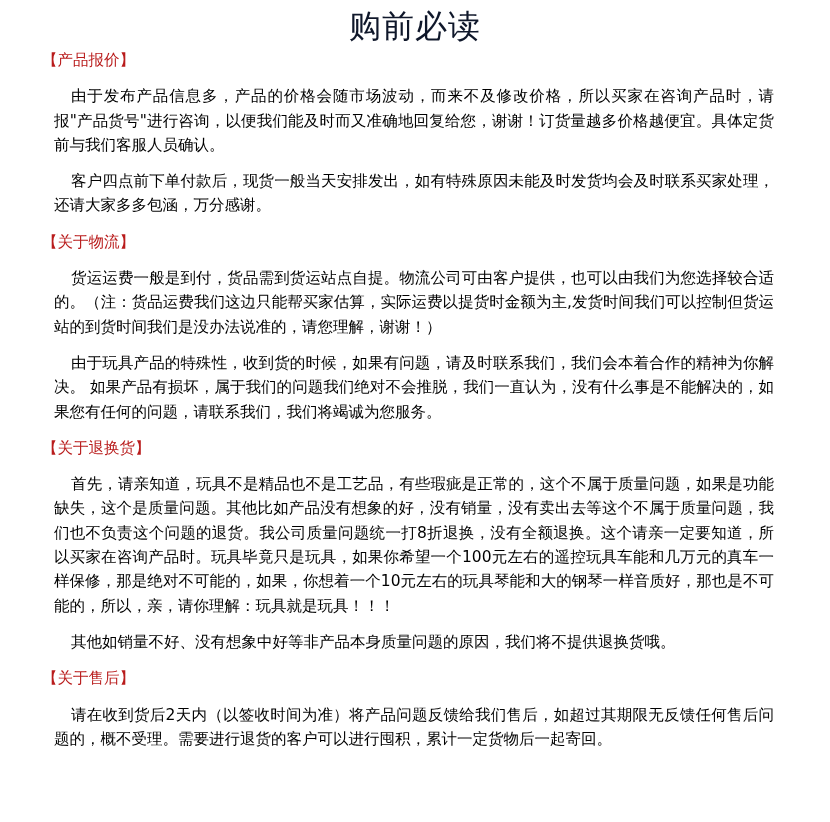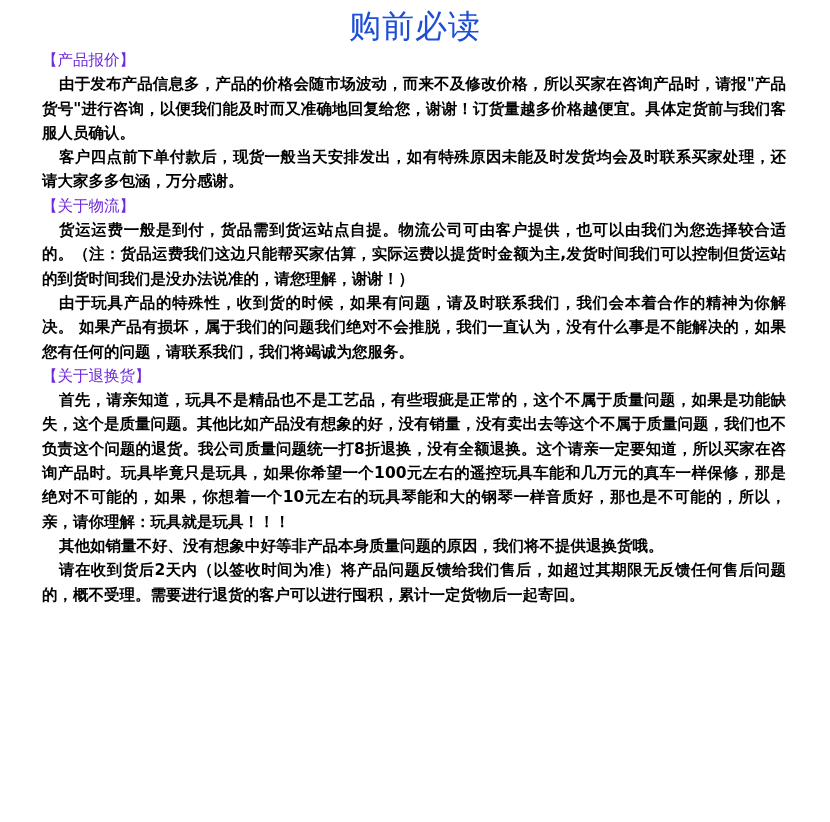--- a/index.html
+++ b/index.html
@@ -13,49 +13,48 @@
       overflow: hidden;
       position: relative;
       font-family: "DejaVu Sans", "Liberation Sans", sans-serif;
     }
     .title {
       position: absolute;
       top: 4px;
       left: 0;
       width: 830px;
       text-align: center;
-      color: #1d4ed8;
+      color: #0f172a;
       font-family: "DejaVu Sans", sans-serif;
       font-size: 32px;
       line-height: 44px;
       font-weight: normal;
       letter-spacing: 1px;
     }
     .content {
       position: absolute;
       top: 48px;
       left: 42px;
       width: 744px;
       font-size: 15.5px;
       line-height: 24.3px;
       color: #000000;
     }
     .section-heading {
-      color: #6d28d9;
+      color: #b91c1c;
       font-size: 15.5px;
       line-height: 24.3px;
       margin: 0;
       font-weight: normal;
       white-space: nowrap;
     }
     .para {
-      margin: 0;
+      margin: 12px;
       text-align: justify;
       word-break: break-all;
-      font-weight: bold;
     }
     .indent-2 { text-indent: 17px; }
     .indent-1 { text-indent: 4px; }
   </style>
 </head>
 <body>
 
 <div class="title">购前必读</div>
 
 <div class="content">
@@ -78,16 +77,17 @@
     <p class="para indent-2">由于玩具产品的特殊性，收到货的时候，如果有问题，请及时联系我们，我们会本着合作的精神为你解决。 如果产品有损坏，属于我们的问题我们绝对不会推脱，我们一直认为，没有什么事是不能解决的，如果您有任何的问题，请联系我们，我们将竭诚为您服务。</p>
   </section>
 
   <section>
     <h2 class="section-heading">【关于退换货】</h2>
     <p class="para indent-2">首先，请亲知道，玩具不是精品也不是工艺品，有些瑕疵是正常的，这个不属于质量问题，如果是功能缺失，这个是质量问题。其他比如产品没有想象的好，没有销量，没有卖出去等这个不属于质量问题，我们也不负责这个问题的退货。我公司质量问题统一打8折退换，没有全额退换。这个请亲一定要知道，所以买家在咨询产品时。玩具毕竟只是玩具，如果你希望一个100元左右的遥控玩具车能和几万元的真车一样保修，那是绝对不可能的，如果，你想着一个10元左右的玩具琴能和大的钢琴一样音质好，那也是不可能的，所以，亲，请你理解：玩具就是玩具！！！</p>
     <p class="para indent-2">其他如销量不好、没有想象中好等非产品本身质量问题的原因，我们将不提供退换货哦。</p>
   </section>
 
   <section>
+    <h2 class="section-heading">【关于售后】</h2>
     <p class="para indent-2">请在收到货后2天内（以签收时间为准）将产品问题反馈给我们售后，如超过其期限无反馈任何售后问题的，概不受理。需要进行退货的客户可以进行囤积，累计一定货物后一起寄回。</p>
   </section>
 
 </div>
 
 </body></html>

